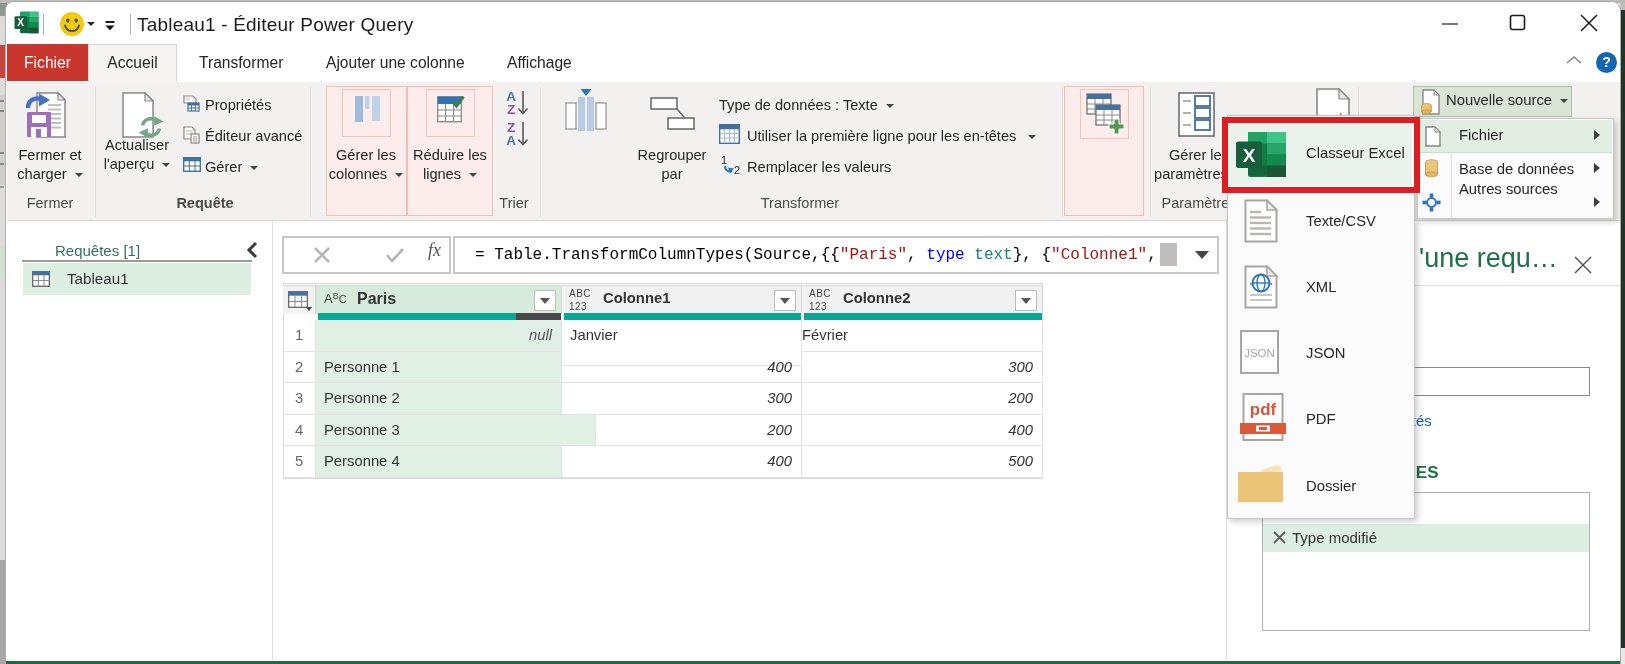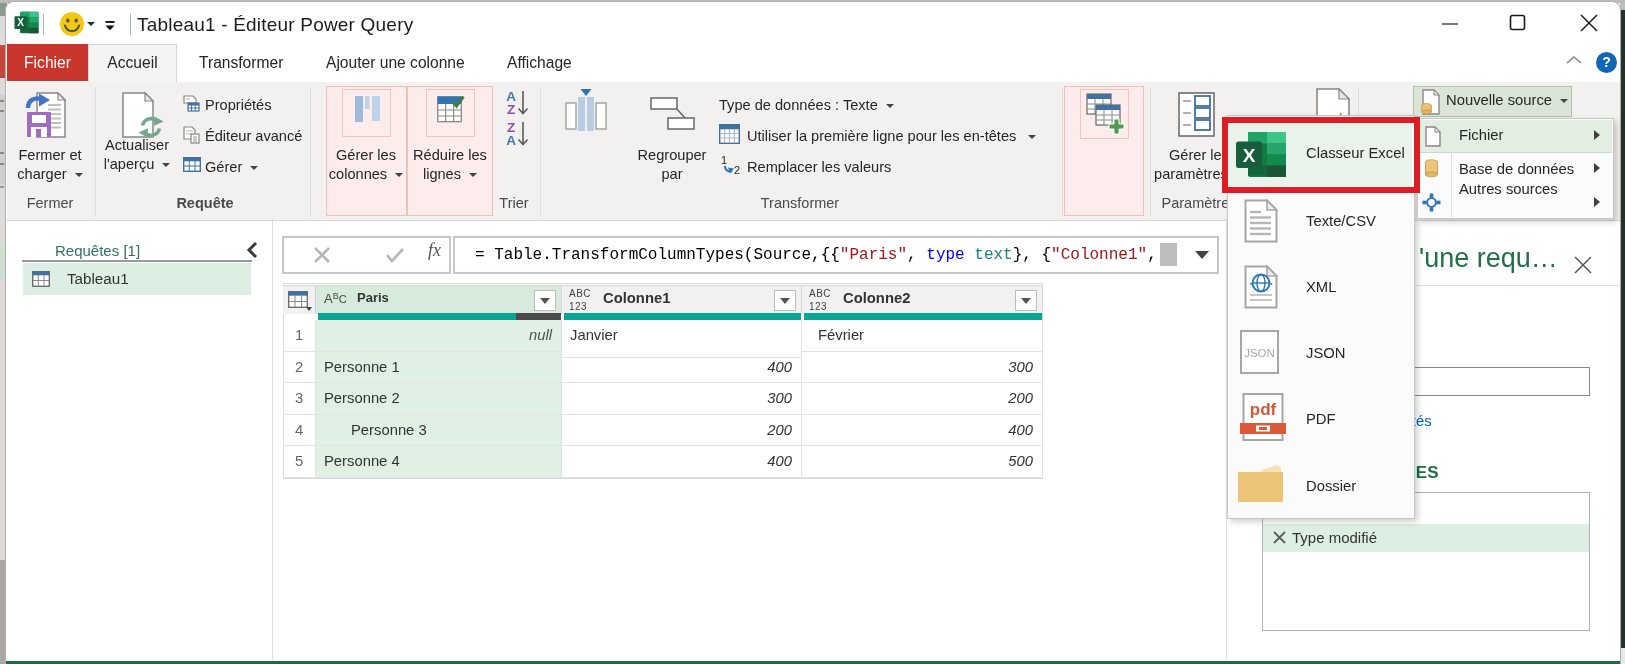--- a/index.html
+++ b/index.html
@@ -340,21 +340,21 @@
       <g stroke="#888" stroke-width="1">
             <line x1="7" y1="4.7" x2="7" y2="16"></line>
             <line x1="13.6" y1="4.7" x2="13.6" y2="16"></line>
             <line x1="1" y1="10.5" x2="19" y2="10.5"></line>
           </g>
       <path d="M18 16 L24 16 L21 20 Z" fill="#444"></path>
     </svg>
   </div>
   <div class="hdr" style="left:310px;width:246px;background:#d7ebdd;">
     <div style="position:absolute;left:8px;top:5px;font-size:13px;color:#444;">A<span style="font-size:9px;vertical-align:4px;">B</span><span style="font-size:11px;">C</span></div>
-    <div style="position:absolute;left:41px;top:4px;font-size:13px;font-weight:bold;color:#333;">Paris</div>
+    <div style="position:absolute;left:41px;top:4px;font-size:16px;font-weight:bold;color:#333;">Paris</div>
     <div style="position:absolute;right:5px;top:4px;width:22px;height:21px;background:#fff;border:1px solid #bfbdbb;box-sizing:border-box;">
       <div style="position:absolute;left:5px;top:7px;width:0;height:0;border-left:5px solid transparent;border-right:5px solid transparent;border-top:6px solid #555;"></div>
     </div>
   </div>
   <div class="hdr" style="left:556px;width:240px;background:#f1f1f1;">
     <div style="position:absolute;left:7px;top:1px;font-size:10px;line-height:13px;color:#444;letter-spacing:.5px;">ABC<br>123</div>
     <div style="position:absolute;left:41px;top:4px;font-size:14.8px;font-weight:bold;color:#333;">Colonne1</div>
     <div style="position:absolute;right:5px;top:4px;width:22px;height:21px;background:#fff;border:1px solid #bfbdbb;box-sizing:border-box;">
       <div style="position:absolute;left:5px;top:7px;width:0;height:0;border-left:5px solid transparent;border-right:5px solid transparent;border-top:6px solid #555;"></div>
     </div>
@@ -366,35 +366,35 @@
       <div style="position:absolute;left:5px;top:7px;width:0;height:0;border-left:5px solid transparent;border-right:5px solid transparent;border-top:6px solid #555;"></div>
     </div>
   </div>
 
   <div class="abs" style="left:312px;top:311px;width:198px;height:7px;background:#06a796;"></div>
   <div class="abs" style="left:510px;top:311px;width:45px;height:7px;background:#4a4a4a;"></div>
   <div class="abs" style="left:558px;top:311px;width:237px;height:7px;background:#06a796;"></div>
   <div class="abs" style="left:798px;top:311px;width:238px;height:7px;background:#06a796;"></div>
   <div class="cell" style="left:277px;top:318px;width:33px;height:32px;text-align:center;color:#666;">1</div>
   <div class="cell" style="left:310px;top:318px;width:246px;height:32px;background:#e0f0e5;text-align:right;font-style:italic;color:#515151;"><span style="margin-right:9px;">null</span></div>
-  <div class="cell" style="left:556px;top:318px;width:240px;height:38px;"><span style="margin-left:8px;">Janvier</span></div>
-  <div class="cell" style="left:796px;top:318px;width:241px;height:32px;"><span style="margin-left:16px;">Février</span></div>
+  <div class="cell" style="left:556px;top:318px;width:240px;height:46px;"><span style="margin-left:8px;">Janvier</span></div>
+  <div class="cell" style="left:796px;top:318px;width:241px;height:32px;"><span style="margin-left:0;">Février</span></div>
 
   <div class="cell" style="left:277px;top:350px;width:33px;height:31px;text-align:center;color:#666;">2</div>
   <div class="cell" style="left:310px;top:350px;width:246px;height:31px;background:#e0f0e5;"><span style="margin-left:8px;">Personne 1</span></div>
   <div class="cell" style="left:556px;top:350px;width:240px;height:31px;text-align:right;font-style:italic;"><span style="margin-right:9px;">400</span></div>
   <div class="cell" style="left:796px;top:350px;width:241px;height:31px;text-align:right;font-style:italic;"><span style="margin-right:9px;">300</span></div>
 
   <div class="cell" style="left:277px;top:381px;width:33px;height:32px;text-align:center;color:#666;">3</div>
   <div class="cell" style="left:310px;top:381px;width:246px;height:32px;background:#e0f0e5;"><span style="margin-left:8px;">Personne 2</span></div>
   <div class="cell" style="left:556px;top:381px;width:240px;height:32px;text-align:right;font-style:italic;"><span style="margin-right:9px;">300</span></div>
   <div class="cell" style="left:796px;top:381px;width:241px;height:32px;text-align:right;font-style:italic;"><span style="margin-right:9px;">200</span></div>
 
   <div class="cell" style="left:277px;top:413px;width:33px;height:31px;text-align:center;color:#666;">4</div>
-  <div class="cell" style="left:310px;top:413px;width:246px;height:31px;background:#e0f0e5;padding-left:27px;"><span style="margin-left:8px;">Personne 3</span></div>
+  <div class="cell" style="left:310px;top:413px;width:280px;height:31px;background:#e0f0e5;"><span style="margin-left:8px;">Personne 3</span></div>
   <div class="cell" style="left:556px;top:413px;width:240px;height:31px;text-align:right;font-style:italic;"><span style="margin-right:9px;">200</span></div>
   <div class="cell" style="left:796px;top:413px;width:241px;height:31px;text-align:right;font-style:italic;"><span style="margin-right:9px;">400</span></div>
 
   <div class="cell" style="left:277px;top:444px;width:33px;height:32px;text-align:center;color:#666;">5</div>
   <div class="cell" style="left:310px;top:444px;width:246px;height:32px;background:#e0f0e5;"><span style="margin-left:8px;">Personne 4</span></div>
   <div class="cell" style="left:556px;top:444px;width:240px;height:32px;text-align:right;font-style:italic;"><span style="margin-right:9px;">400</span></div>
   <div class="cell" style="left:796px;top:444px;width:241px;height:32px;text-align:right;font-style:italic;"><span style="margin-right:9px;">500</span></div>
 
   <div class="abs" style="left:1220px;top:217px;width:1px;height:441px;background:#e1dfdd;"></div>
   <div class="txt" style="left:1413px;top:241px;font-size:27px;color:#1f7145;">'une requ…</div>

